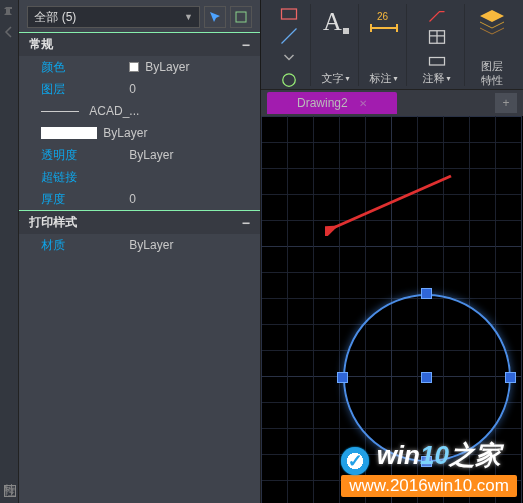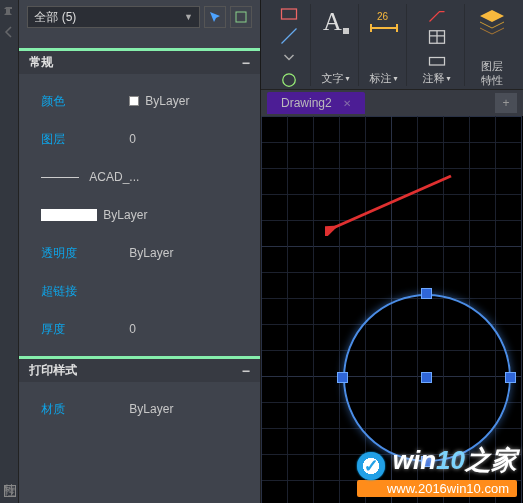--- a/index.html
+++ b/index.html
@@ -38,21 +38,20 @@
       border: 1px solid #888;
       position: absolute;
       bottom: 6px; left: 4px;
     }
     .props-panel {
       width: 250px;
       background: #3f434c;
       display: flex;
       flex-direction: column;
       border-right: 1px solid #1a1a1a;
-      gap: 16px;
     }
     .props-selector {
       padding: 6px 8px 4px;
       display: flex;
       align-items: center;
       gap: 4px;
     }
     .selector-box {
       flex: 1;
       background: #2b2e35;
@@ -75,21 +74,21 @@
     }
     .selector-btn svg { width: 14px; height: 14px; }
     .props-section-hdr {
       background: #373a42;
       padding: 3px 10px;
       display: flex;
       justify-content: space-between;
       align-items: center;
       color: #e0e0e0;
       font-weight: bold;
-      border-top: 3px solid #86efac;
+      border-top: 1px solid #86efac;
     }
     .collapse-mark { font-size: 14px; color: #ccc; }
     .prop-row {
       display: flex;
       align-items: center;
       height: 22px;
       padding-left: 22px;
     }
     .prop-label {
       width: 88px;
@@ -161,22 +160,22 @@
     }
     .tabs {
       height: 26px;
       background: #373a42;
       display: flex;
       align-items: center;
       padding: 0 6px;
       gap: 6px;
     }
     .tab {
-      padding: 4px 14px;
-      background: #4c1d95;
+      padding: 4px 30px;
+      background: #a21caf;
       color: #bbb;
       font-size: 12px;
       border-radius: 2px 2px 0 0;
     }
     .tab-x { margin-left: 8px; opacity: 0.5; font-size: 10px; }
     .tab-add {
       width: 22px; height: 20px;
       background: #4a4e57;
       margin-left: auto;
       display:flex;align-items:center;justify-content:center;
@@ -217,21 +216,21 @@
       font-style: italic;
       font-weight: 900;
       font-size: 26px;
       color: #fff;
       text-shadow: 0 0 4px rgba(255,255,255,0.6);
     }
     .wm-orange { color: #7dd3fc; }
     .wm-sub {
       background: #ff8c1a;
       color: #fff;
-      font-size: 13px;
+      font-size: 17px;
       padding: 1px 8px;
       text-align: right;
       border-radius: 2px;
     }
     .wm-seal {
       display:inline-flex;
       width:28px;height:28px;
       border-radius:50%;
       background:radial-gradient(circle,#fff 0 40%,transparent 41%),#22a0e6;
       align-items:center;justify-content:center;

